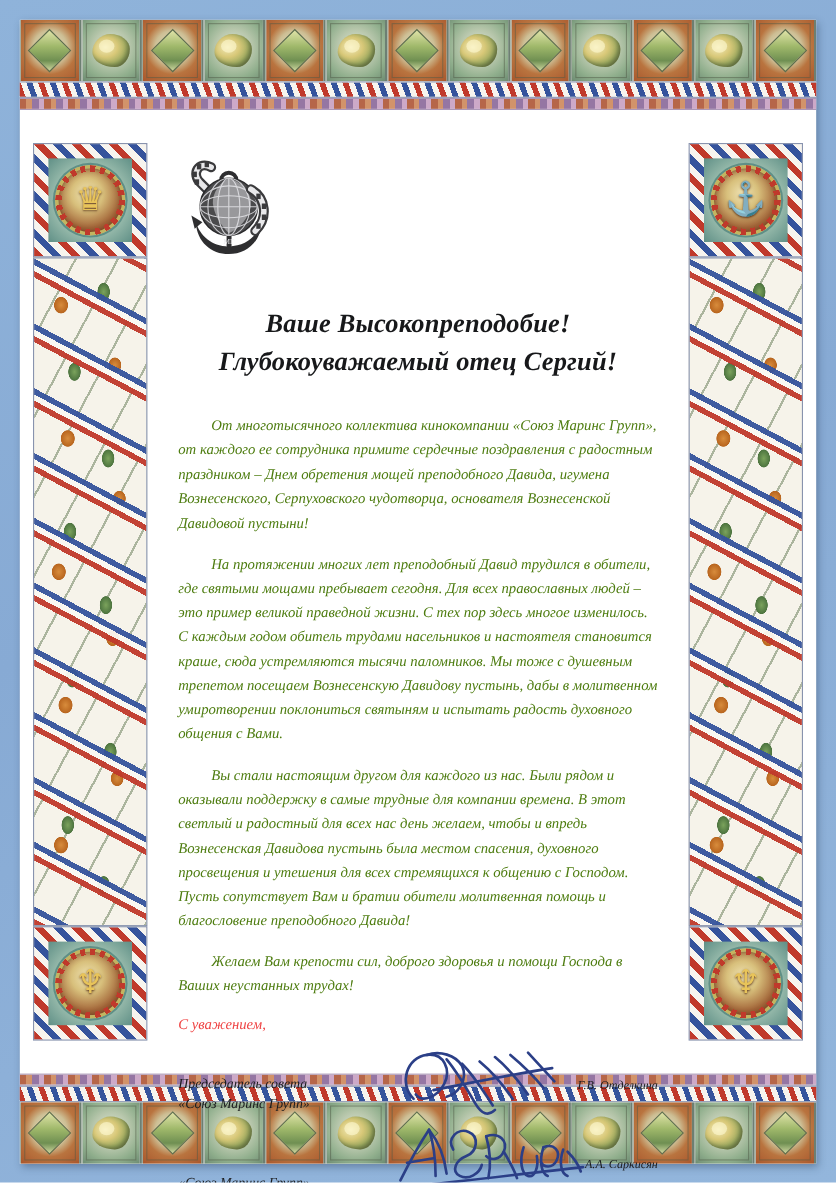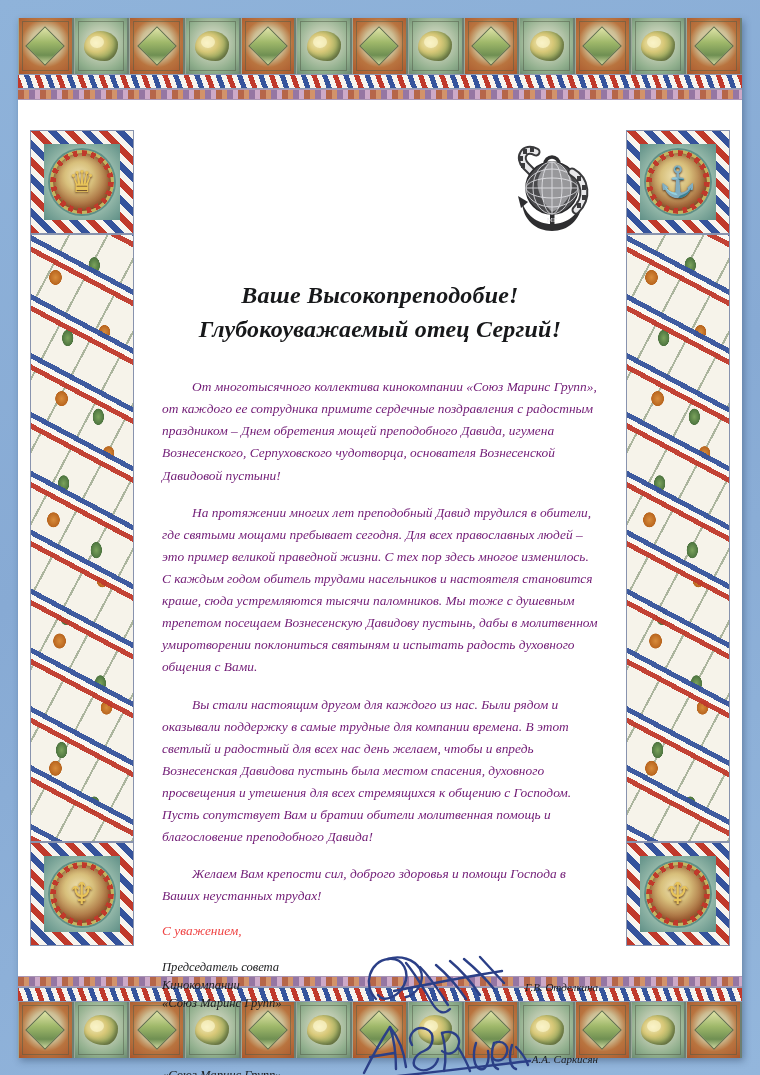--- a/index.html
+++ b/index.html
@@ -218,21 +218,21 @@
     right: 128px;
     top: 92px;
     bottom: 92px;
     background: #ffffff;
     padding: 12px 16px 0 16px;
   }
 
   
   #logo-wrap {
     display: flex;
-    justify-content: flex-end;
+    justify-content: flex-start;
     margin-top: 14px;
     margin-bottom: 38px;
   }
 
   
   #salutation {
     text-align: center;
     font-style: italic;
     font-weight: bold;
     font-size: 24px;
@@ -240,21 +240,21 @@
     color: #17181a;
     margin-bottom: 30px;
     letter-spacing: .2px;
   }
   #salutation div { white-space: nowrap; }
 
   .para {
     font-style: italic;
     font-size: 13.4px;
     line-height: 1.65;
-    color: #701a75;
+    color: #4d7c0f;
     text-indent: 30px;
     margin-bottom: 15px;
     text-align: left;
   }
 
   #regards {
     font-style: italic;
     font-size: 13.4px;
     color: #ef4444;
     margin-top: 4px;
@@ -505,21 +505,20 @@
     <p class="para">От многотысячного коллектива кинокомпании «Союз Маринс Групп», от каждого ее сотрудника примите сердечные поздравления с радостным праздником – Днем обретения мощей преподобного Давида, игумена Вознесенского, Серпуховского чудотворца, основателя Вознесенской Давидовой пустыни!</p>
     <p class="para">На протяжении многих лет преподобный Давид трудился в обители, где святыми мощами пребывает сегодня. Для всех православных людей – это пример великой праведной жизни. С тех пор здесь многое изменилось. С каждым годом обитель трудами насельников и настоятеля становится краше, сюда устремляются тысячи паломников. Мы тоже с душевным трепетом посещаем Вознесенскую Давидову пустынь, дабы в молитвенном умиротворении поклониться святыням и испытать радость духовного общения с Вами.</p>
     <p class="para">Вы стали настоящим другом для каждого из нас. Были рядом и оказывали поддержку в самые трудные для компании времена. В этот светлый и радостный для всех нас день желаем, чтобы и впредь Вознесенская Давидова пустынь была местом спасения, духовного просвещения и утешения для всех стремящихся к общению с Господом. Пусть сопутствует Вам и братии обители молитвенная помощь и благословение преподобного Давида!</p>
     <p class="para">Желаем Вам крепости сил, доброго здоровья и помощи Господа в Ваших неустанных трудах!</p>
 
     <div id="regards">С уважением,</div>
 
     <div class="sigblock">
       <div class="sig-title">
         <div>Председатель совета</div>
-        <div>Кинокомпании</div>
         <div>«Союз Маринс Групп»</div>
       </div>
       <div class="sig-mid">
         <svg class="sig-svg" width="180" height="72" viewBox="0 0 180 72">
           <g fill="none" stroke="#2b3f87" stroke-width="2.4" stroke-linecap="round" stroke-linejoin="round">
             <path d="M22 54 C8 40 16 16 34 14 C50 12 56 28 50 40 C44 52 30 58 24 50"></path>
             <path d="M34 14 C46 10 60 14 66 24 C72 36 62 50 52 52"></path>
             <path d="M52 18 C62 30 70 44 78 58 C84 68 90 70 96 64"></path>
             <path d="M66 22 C78 34 86 48 94 60"></path>
             <path d="M82 20 C94 30 104 42 112 54"></path>

